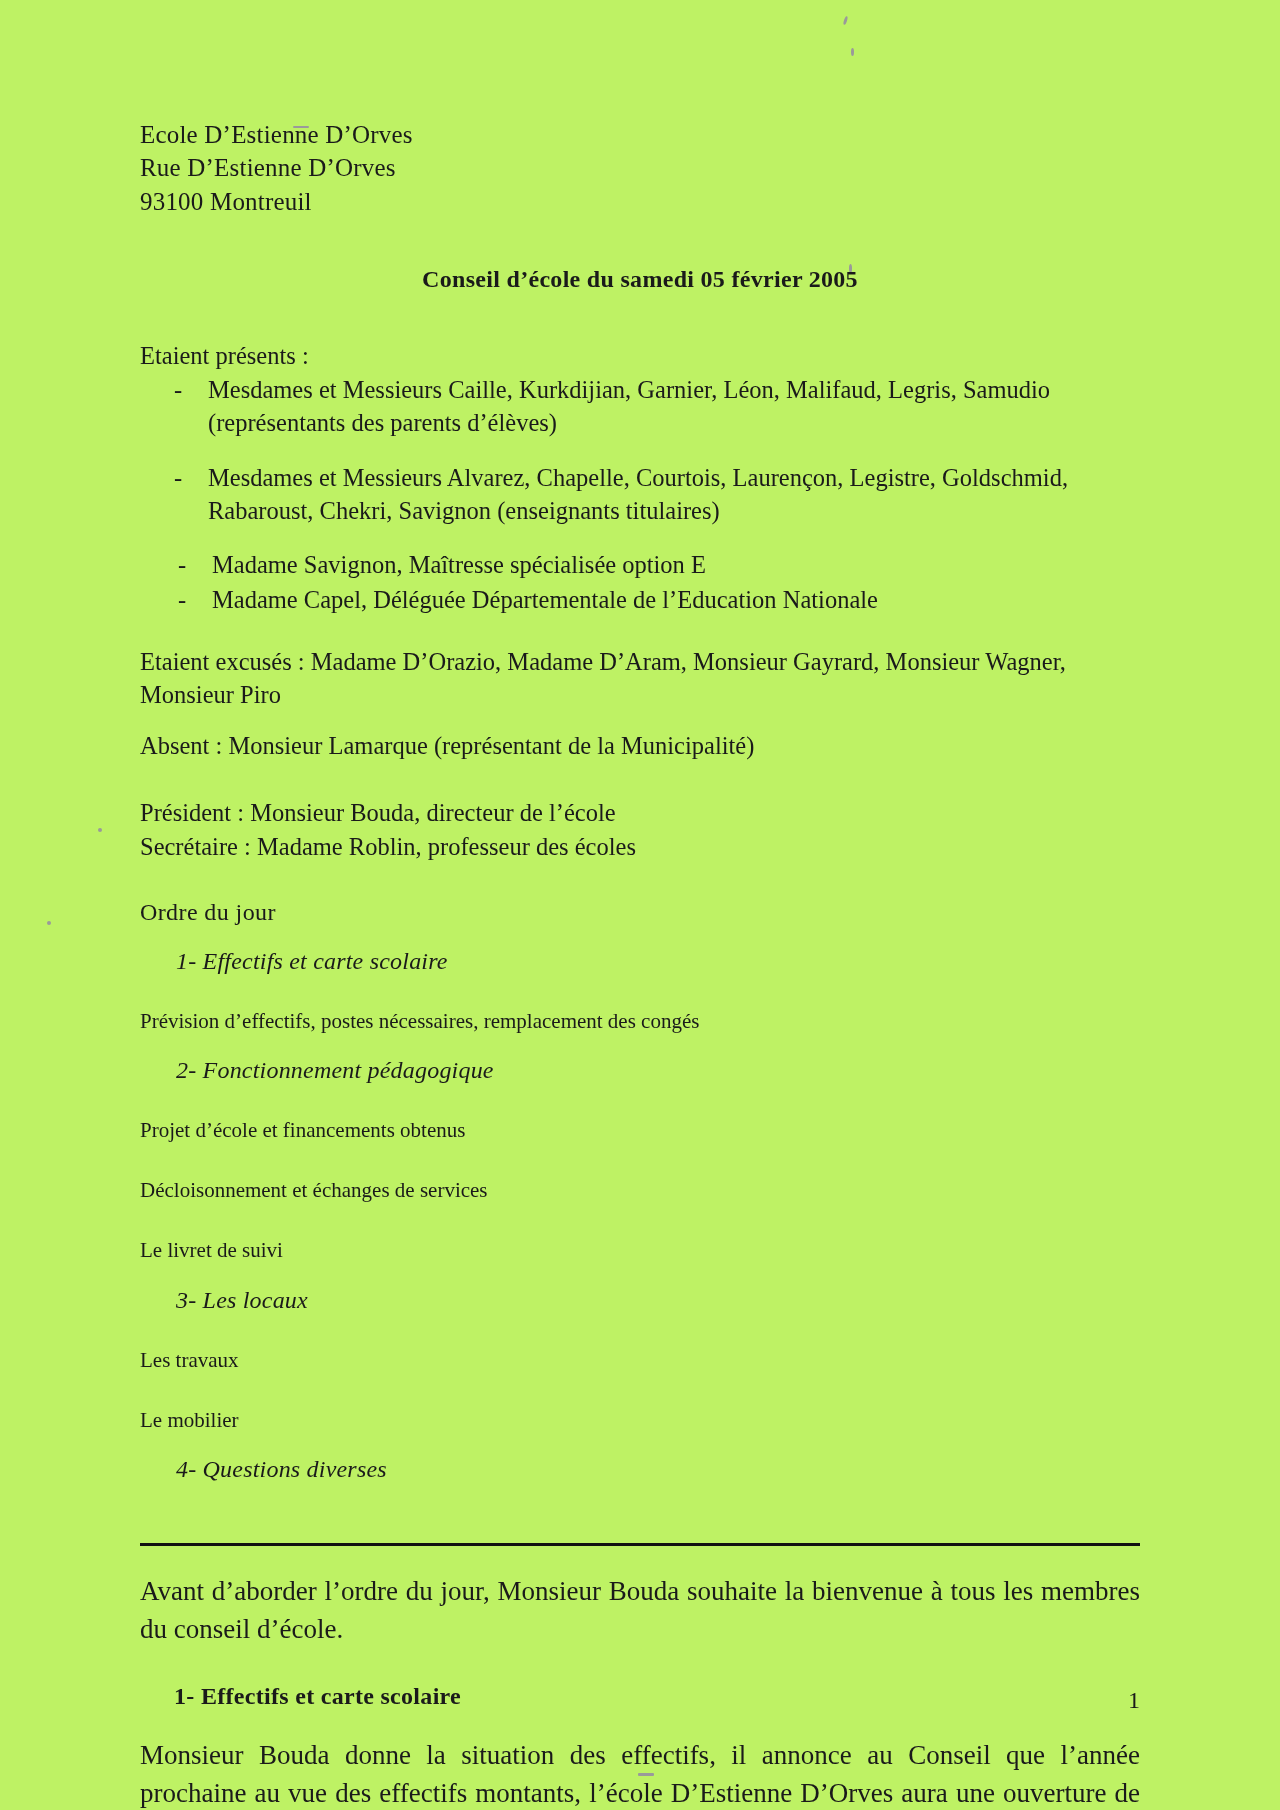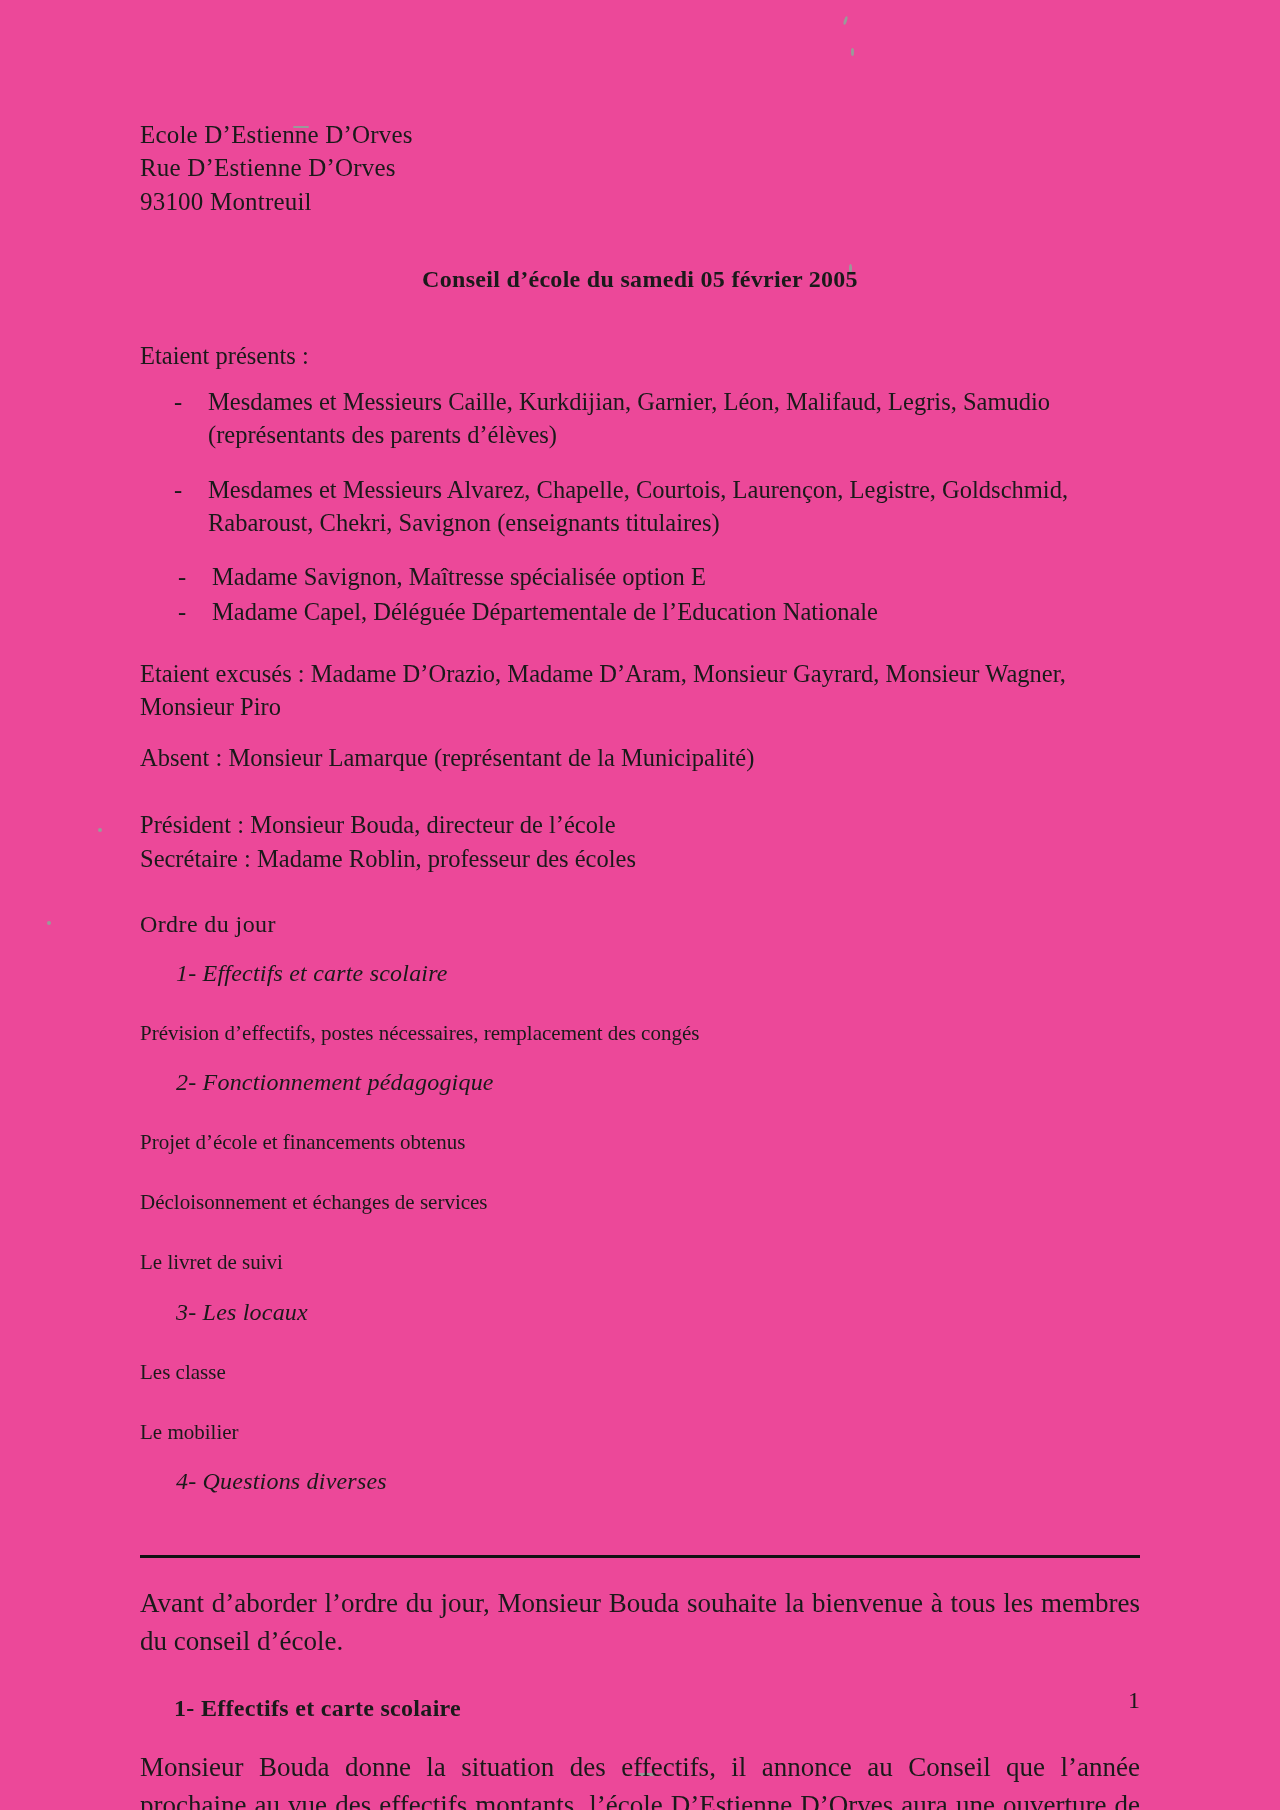--- a/index.html
+++ b/index.html
@@ -11,21 +11,21 @@
     width: 1280px;
     height: 1810px;
     position: relative;
     font-family: "Liberation Serif", serif;
     color: #1a1a1a;
     overflow: hidden;
   }
   .page {
     position: absolute;
     inset: 0;
-    background: #ec4899;
+    background: #bef264;
   }
   .content {
     position: absolute;
     left: 140px;
     top: 118px;
     width: 1000px;
   }
   .addr {
     font-size: 25px;
     line-height: 1.33;
@@ -39,21 +39,21 @@
     font-size: 24px;
     margin-top: 48px;
     letter-spacing: 0.3px;
   }
 
   .section-presents {
     margin-top: 46px;
     font-size: 24.5px;
     line-height: 1.36;
   }
-  .lead { margin-bottom: 14px; }
+  .lead { margin-bottom: 2px; }
 
   ul.dashlist {
     list-style: none;
     margin: 0;
     padding: 0;
   }
   ul.dashlist li {
     position: relative;
     padding-left: 68px;
     margin-bottom: 22px;
@@ -200,21 +200,21 @@
 
     <div class="agenda-group">
       <div class="agenda-item">2-  Fonctionnement pédagogique</div>
       <div class="agenda-sub">Projet d’école et financements obtenus</div>
       <div class="agenda-sub">Décloisonnement et échanges de services</div>
       <div class="agenda-sub">Le livret de suivi</div>
     </div>
 
     <div class="agenda-group">
       <div class="agenda-item">3-  Les locaux</div>
-      <div class="agenda-sub">Les classe</div>
+      <div class="agenda-sub">Les travaux</div>
       <div class="agenda-sub">Le mobilier</div>
     </div>
 
     <div class="agenda-group">
       <div class="agenda-item">4-  Questions diverses</div>
     </div>
 
     <hr class="rule">
 
     <div class="body-para">Avant d’aborder l’ordre du jour, Monsieur Bouda souhaite la bienvenue à tous les membres du conseil d’école.</div>

